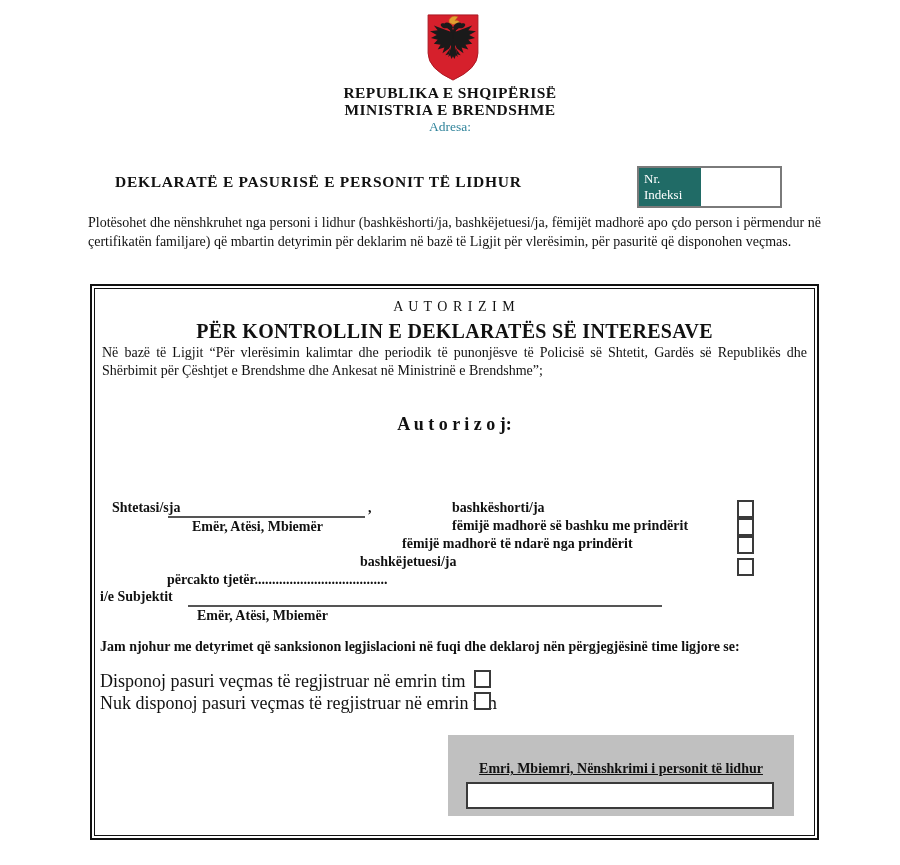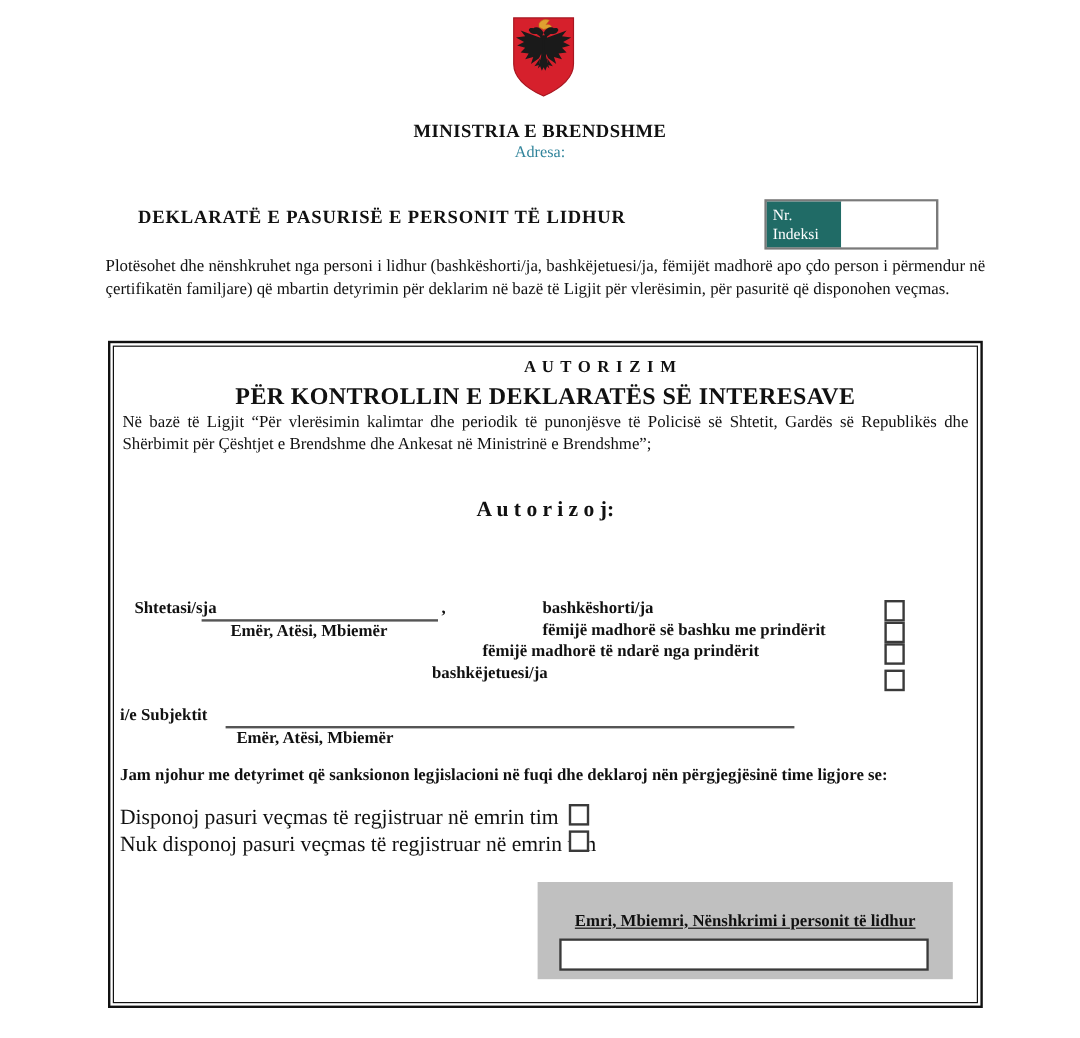--- a/index.html
+++ b/index.html
@@ -26,21 +26,21 @@
   
   .intro{position:absolute;left:88px;top:214px;width:733px;font-size:14px;
         line-height:1.33;text-align:justify;}
 
   
   .main-box{position:absolute;left:90px;top:284px;width:725px;height:552px;
         border:2px solid #111;}
   .main-box::before{content:"";position:absolute;inset:2px;border:1px solid #111;pointer-events:none;}
   .bx{position:absolute;}
   .c{left:0;width:100%;text-align:center;}
-  .h1{top:13px;font-size:14px;font-weight:bold;letter-spacing:1px;margin-left:46px;}
+  .h1{top:13px;font-size:14px;font-weight:normal;letter-spacing:1px;}
   .h2{top:34px;font-size:20px;font-weight:bold;letter-spacing:.3px;font-family:Liberation Serif, serif;}
   .p1{left:10px;top:58px;width:705px;font-size:14px;line-height:1.28;text-align:justify;}
   .h3{top:128px;font-size:18px;font-weight:bold;}
   .p2{left:10px;top:129px;width:705px;font-size:14px;line-height:1.29;text-align:justify;}
 
   .lbl{font-size:14px;font-weight:bold;white-space:nowrap;}
   .fill-line{border-bottom:2px solid #555;}
   .chk{position:absolute;width:13px;height:14px;border:2px solid #3a3a3a;background:#fff;}
 
   .decl{font-size:18px;white-space:nowrap;}
@@ -65,20 +65,21 @@
         <path d="M30,15 C32,10 37,9 39,11 C42,10 44,12 42,14 C41,16 38,16 36,16 L32,19 Z"></path>
         <path d="M27,17 H33 L32,36 H28 Z"></path>
         <path d="M29,20 L10,13 L14,18 L6,19 L13,23 L7,26 L14,28 L10,32 L17,33 L14,38 L21,36 L19,42 L26,37 L29,31 Z"></path>
         <path d="M31,20 L50,13 L46,18 L54,19 L47,23 L53,26 L46,28 L50,32 L43,33 L46,38 L39,36 L41,42 L34,37 L31,31 Z"></path>
         <path d="M28,35 L32,35 L35,46 L33,44 L31.5,48 L30,45 L28.5,48 L27,44 L25,46 Z"></path>
         <path d="M27,37 L22,44 L26,43 Z"></path>
         <path d="M33,37 L38,44 L34,43 Z"></path>
       </g>
     </svg>
   </div>
+  <div class="org1">REPUBLIKA E SHQIPËRISË</div>
   <div class="org2">MINISTRIA E BRENDSHME</div>
   <div class="adresa">Adresa:</div>
 
   <div class="doc-title">DEKLARATË E PASURISË E PERSONIT TË LIDHUR</div>
   <div class="index-box">
     <div class="index-label">
       <span>Nr.</span><br>
       <span>Indeksi</span>
     </div>
     <div class="index-value"></div>
@@ -103,20 +104,21 @@
 
     <div class="bx lbl" style="left:360px;top:232px;">fëmijë madhorë së bashku me prindërit</div>
     <div class="chk" style="left:645px;top:232px;"></div>
 
     <div class="bx lbl" style="left:310px;top:250px;">fëmijë madhorë të ndarë nga prindërit</div>
     <div class="chk" style="left:645px;top:250px;"></div>
 
     <div class="bx lbl" style="left:268px;top:268px;">bashkëjetuesi/ja</div>
     <div class="chk" style="left:645px;top:272px;"></div>
 
+    <div class="bx lbl" style="left:75px;top:286px;">përcakto tjetër......................................</div>
     <div class="bx lbl" style="left:8px;top:303px;">i/e  Subjektit</div>
     <div class="bx fill-line" style="left:96px;top:303px;width:474px;height:16px;"></div>
     <div class="bx lbl" style="left:105px;top:322px;">Emër, Atësi,  Mbiemër</div>
 
     <div class="bx lbl" style="left:8px;top:353px;">Jam njohur me detyrimet që sanksionon legjislacioni në fuqi dhe deklaroj nën përgjegjësinë time ligjore se:</div>
 
     <div class="bx decl" style="left:8px;top:385px;">Disponoj pasuri veçmas të regjistruar në emrin tim</div>
     <div class="chk" style="left:382px;top:384px;"></div>
 
     <div class="bx decl" style="left:8px;top:407px;">Nuk disponoj pasuri veçmas të regjistruar në emrin tim</div>

